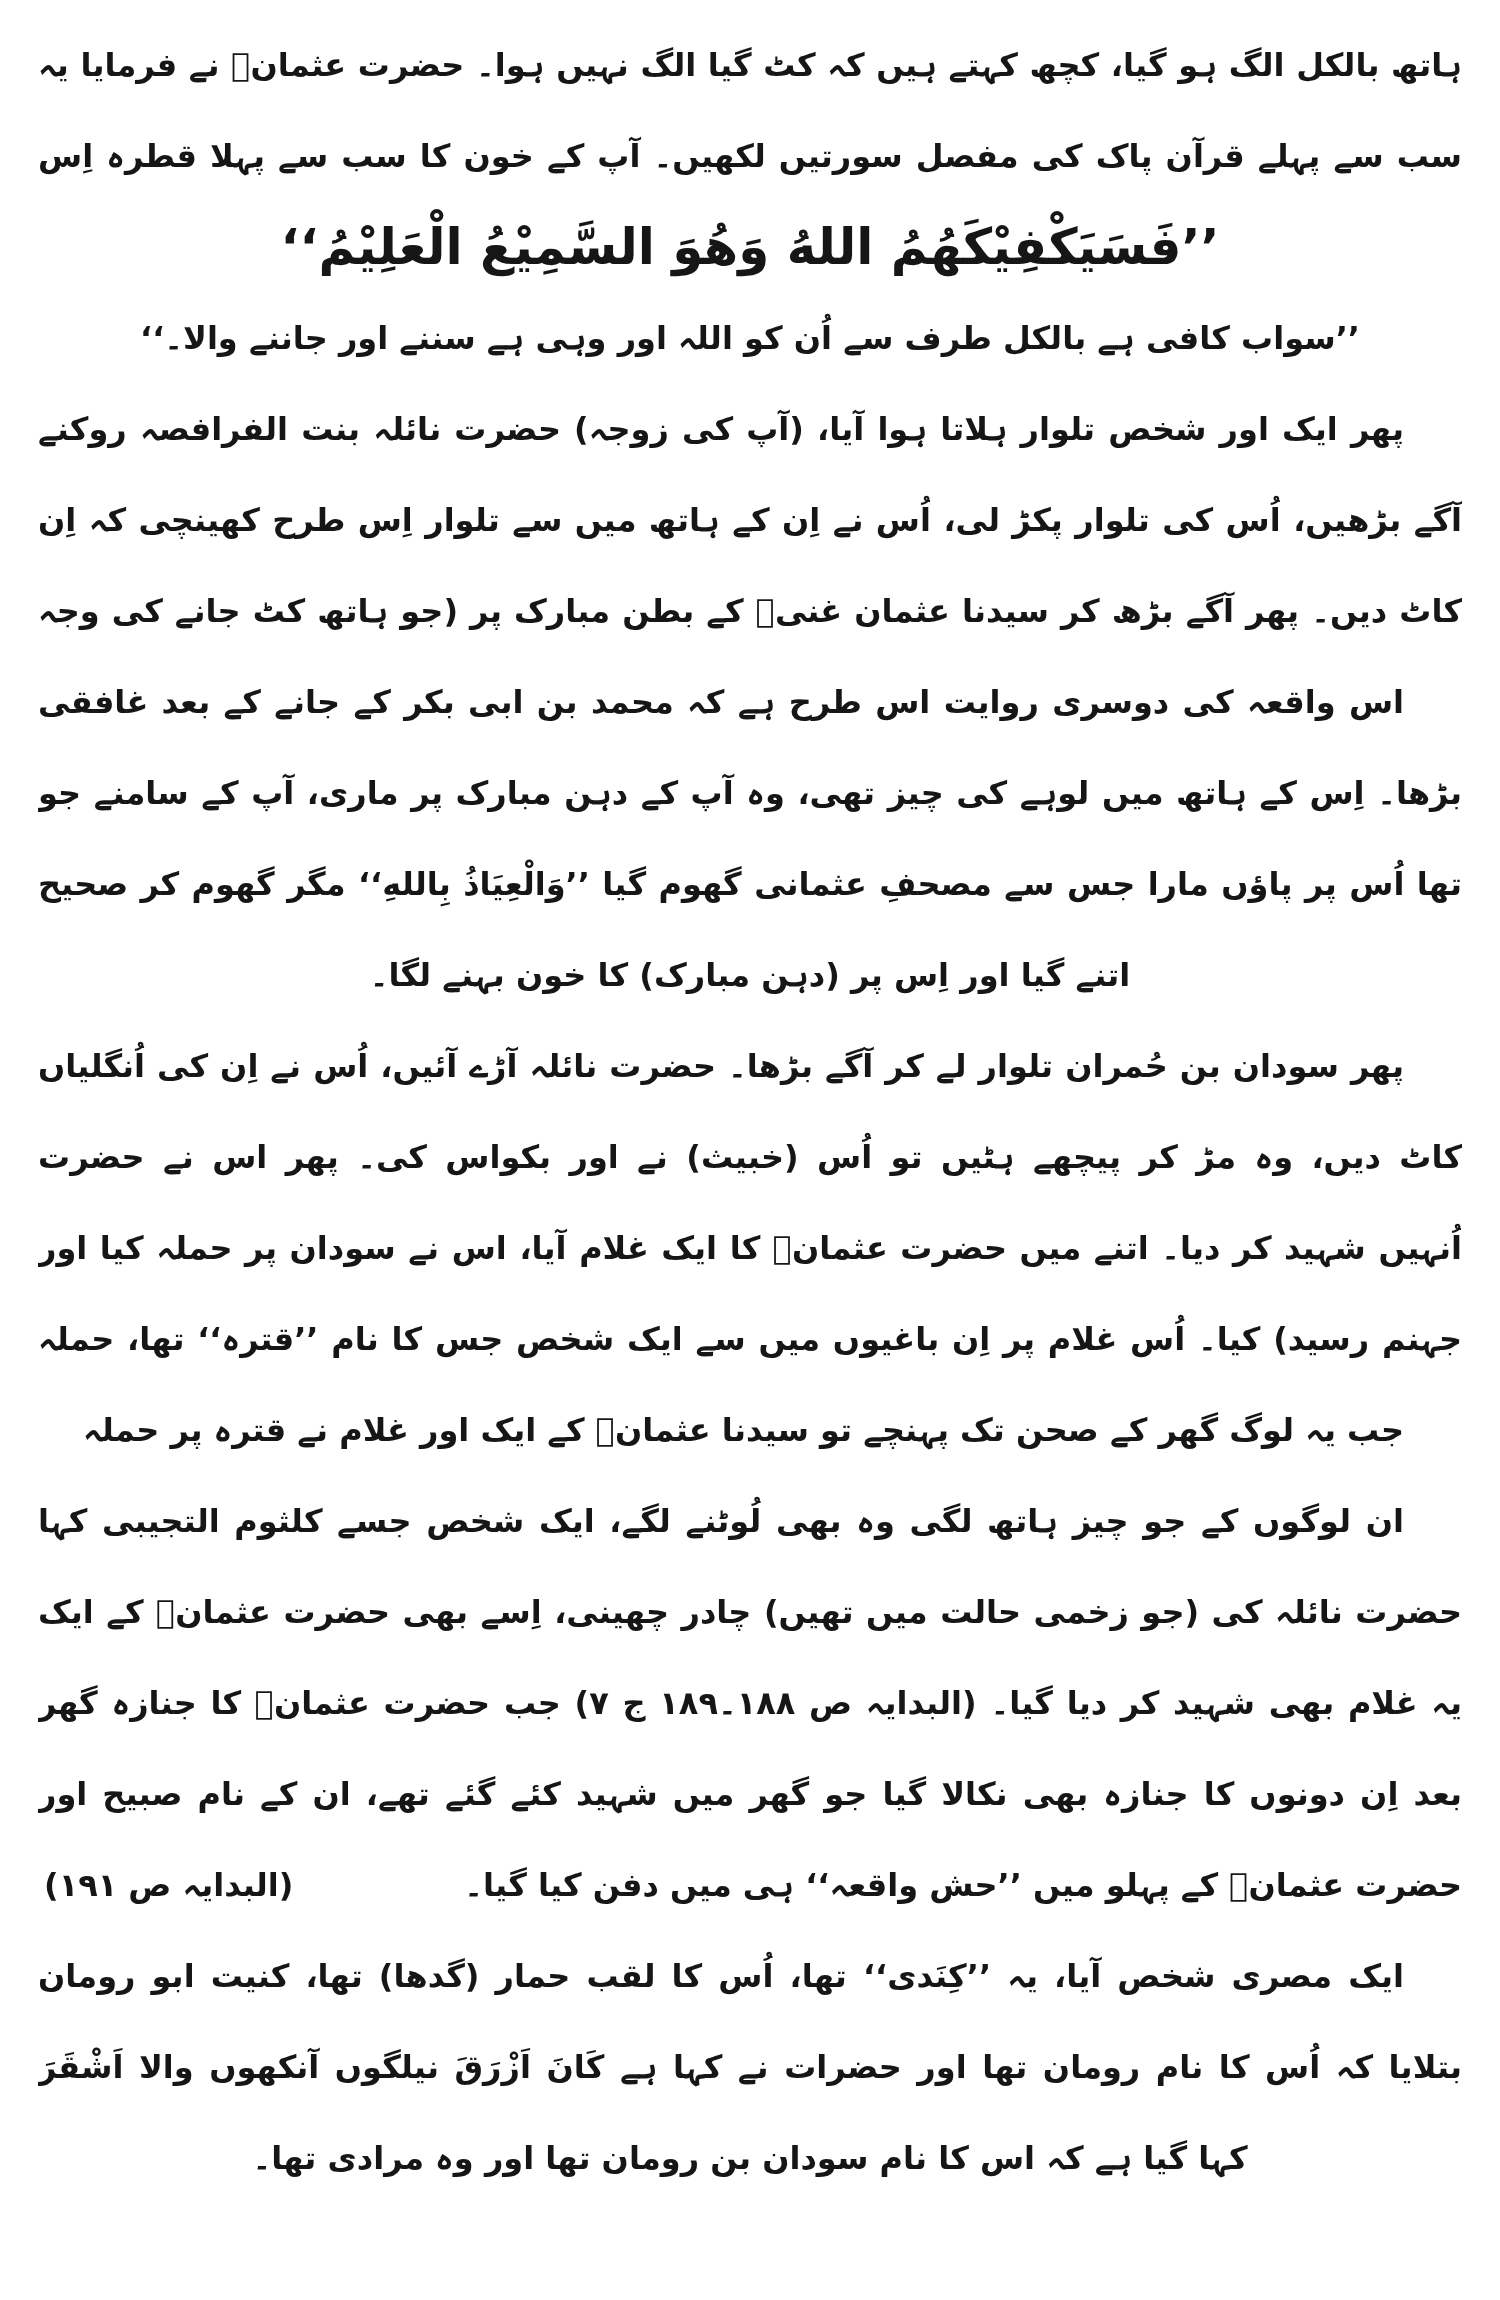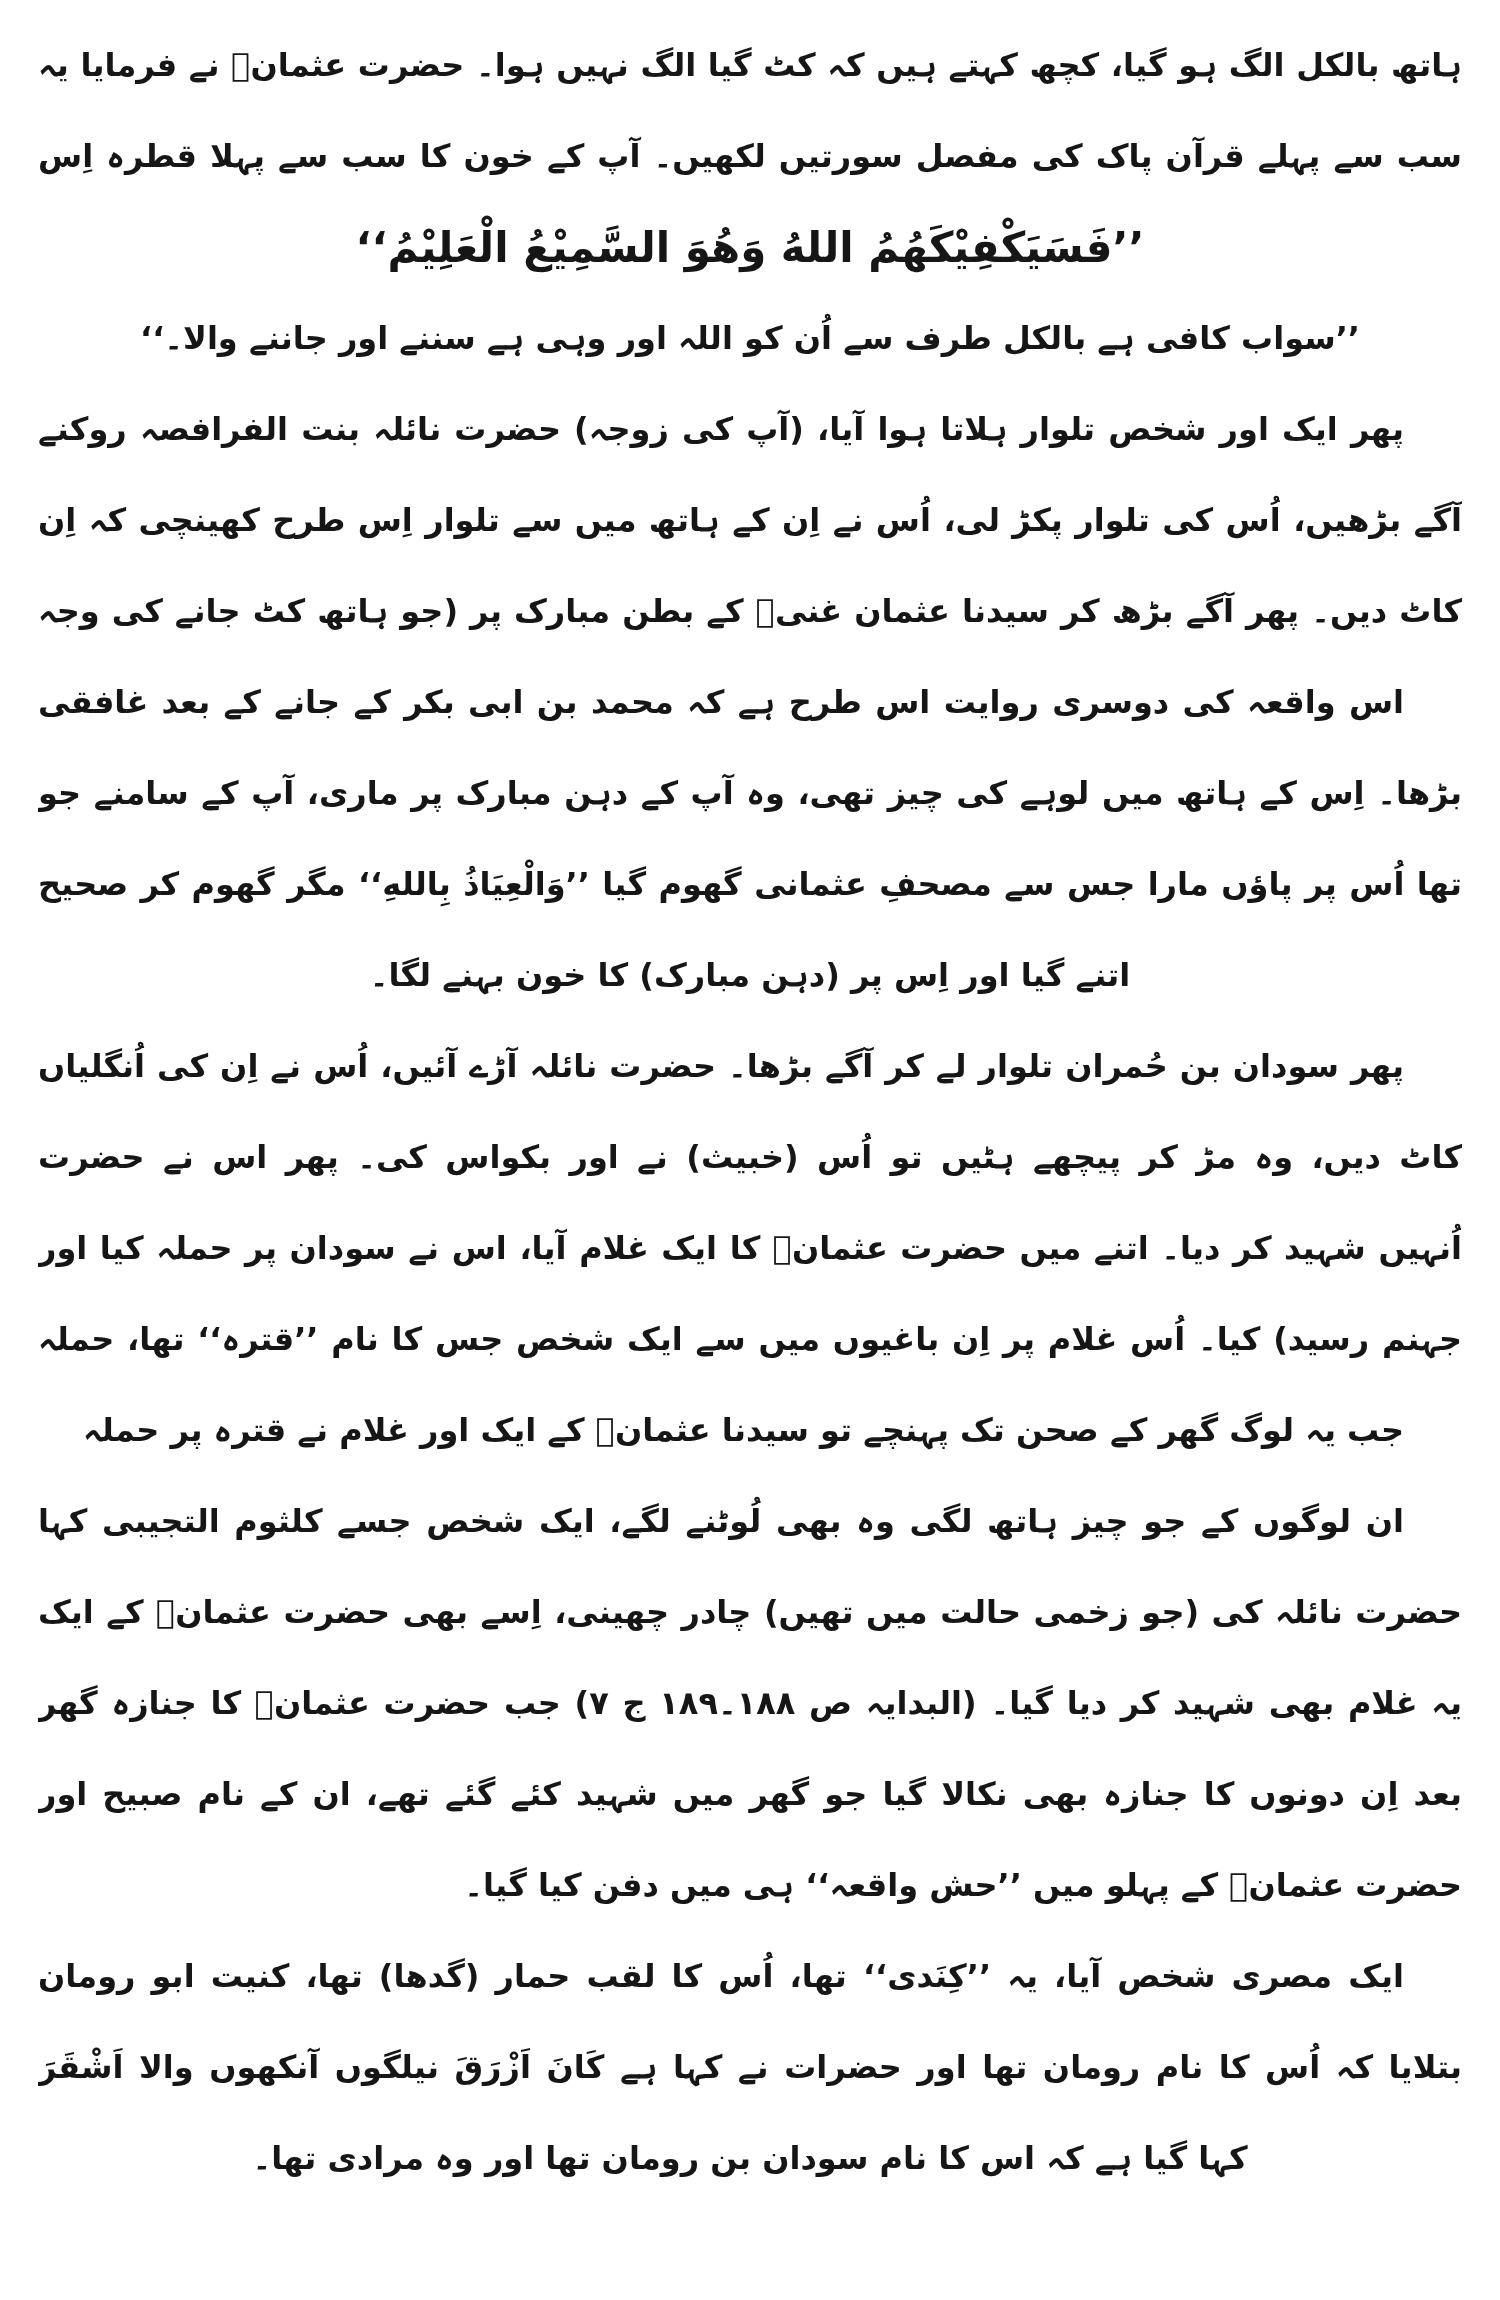--- a/index.html
+++ b/index.html
@@ -46,21 +46,21 @@
     text-align: center;
     text-align-last: center;
   }
   
   .plain {
     text-align: right;
     text-align-last: right;
   }
   
   .arabic {
-    font-size: 42px;
+    font-size: 50px;
     letter-spacing: 1px;
   }
   
   .refline {
     display: flex;
     flex-direction: row;        
     justify-content: space-between;
     align-items: baseline;
   }
   .refline .ref {
@@ -86,17 +86,18 @@
   <div class="line fill">کاٹ دیں، وہ مڑ کر پیچھے ہٹیں تو اُس (خبیث) نے اور بکواس کی۔ پھر اس نے حضرت عثمانؓ پر وار کر کے</div>
   <div class="line fill">اُنہیں شہید کر دیا۔ اتنے میں حضرت عثمانؓ کا ایک غلام آیا، اس نے سودان پر حملہ کیا اور اُسے قتل (کر کے</div>
   <div class="line fill">جہنم رسید) کیا۔ اُس غلام پر اِن باغیوں میں سے ایک شخص جس کا نام ’’قترہ‘‘ تھا، حملہ کر کے شہید کر دیا۔</div>
   <div class="line plain indent">جب یہ لوگ گھر کے صحن تک پہنچے تو سیدنا عثمانؓ کے ایک اور غلام نے قترہ پر حملہ کر کے اِسے مار دیا۔</div>
   <div class="line fill indent">ان لوگوں کے جو چیز ہاتھ لگی وہ بھی لُوٹنے لگے، ایک شخص جسے کلثوم التجیبی کہا جاتا تھا اُس نے</div>
   <div class="line fill">حضرت نائلہ کی (جو زخمی حالت میں تھیں) چادر چھینی، اِسے بھی حضرت عثمانؓ کے ایک غلام نے مار ڈالا، اور</div>
   <div class="line fill">یہ غلام بھی شہید کر دیا گیا۔ (البدایہ ص ۱۸۸۔۱۸۹ ج ۷) جب حضرت عثمانؓ کا جنازہ گھر سے نکالا گیا، اُس کے</div>
   <div class="line fill">بعد اِن دونوں کا جنازہ بھی نکالا گیا جو گھر میں شہید کئے گئے تھے، ان کے نام صبیح اور نجیح تھا، انہیں بھی</div>
   <div class="line refline">
     <span class="main">حضرت عثمانؓ کے پہلو میں ’’حش واقعہ‘‘ ہی میں دفن کیا گیا۔</span>
+    <span class="ref">(البدایہ ص ۱۹۱)</span>
   </div>
   <div class="line fill indent">ایک مصری شخص آیا، یہ ’’کِنَدی‘‘ تھا، اُس کا لقب حمار (گدھا) تھا، کنیت ابو رومان تھی۔ قتادہ نے</div>
   <div class="line fill">بتلایا کہ اُس کا نام رومان تھا اور حضرات نے کہا ہے كَانَ اَزْرَقَ نیلگوں آنکھوں والا اَشْقَرَ سرخ سپید یہ بھی</div>
   <div class="line center">کہا گیا ہے کہ اس کا نام سودان بن رومان تھا اور وہ مرادی تھا۔</div>
 </div>
 
 </body></html>

